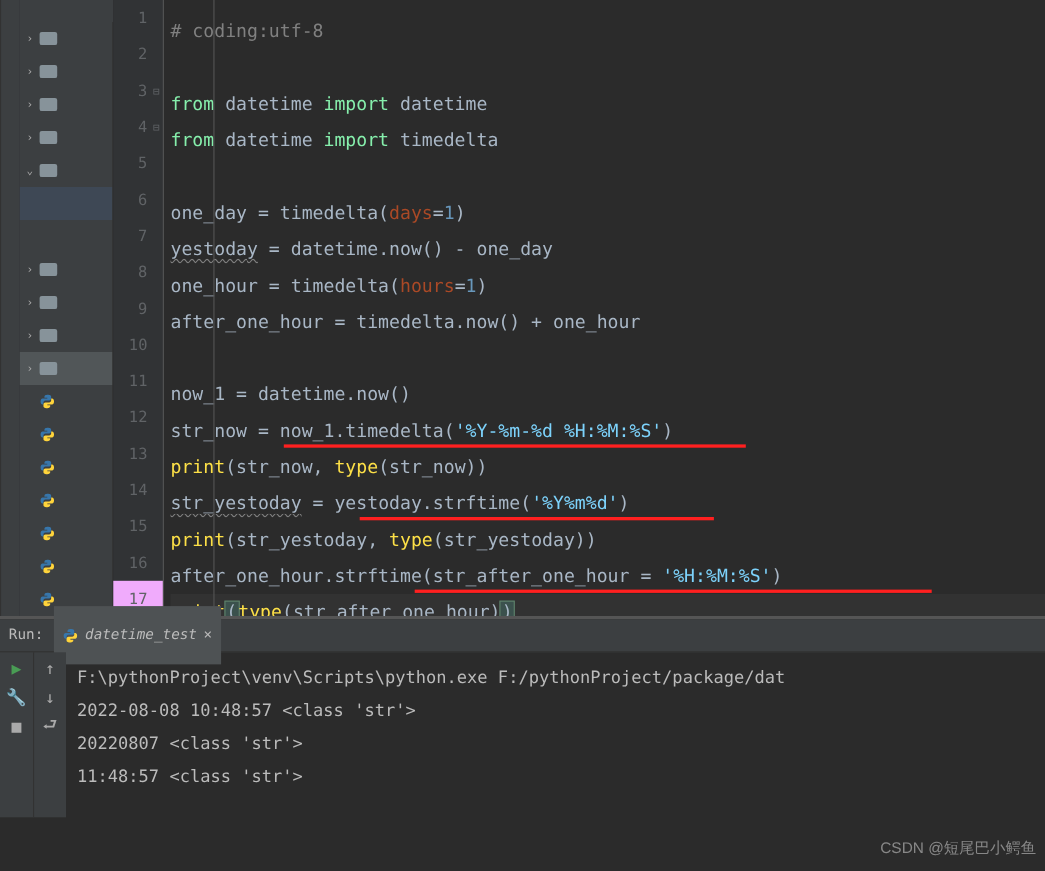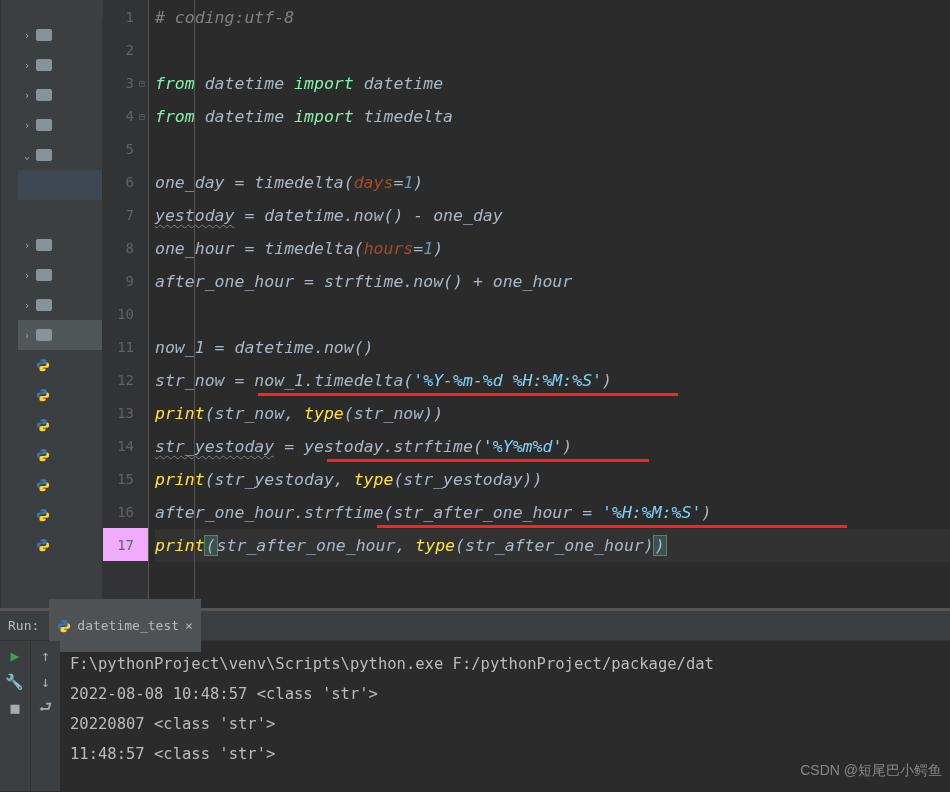--- a/index.html
+++ b/index.html
@@ -22,36 +22,36 @@
 .tree-row { display:flex; align-items:center; height:30px; padding-left:6px; gap:2px;}
 .tree-row.sel { background:#4b6eaf30;}
 .tree-row.hi { background:#515658;}
 .tree-chev { width:10px; color:#aaa; font-size:10px;}
 .tree-folder { width:16px; height:12px; background:#87939a; border-radius:2px;}
 .editor { position:absolute; left:103px; right:0; top:0; bottom:180px; background:#2b2b2b; display:flex;}
 .gutter { width:46px; background:#313335; border-right:1px solid #555; padding-top:0;}
 .gutter .ln { height:33px; display:flex; align-items:center; justify-content:flex-end; padding-right:14px; color:#606366; font-size:14px; position:relative;}
 .gutter .ln.hl { background:#f0abfc;}
 .gutter .fold { position:absolute; right:-1px; width:10px; height:10px; color:#606366; font-size:10px;}
-.code { flex:1; padding-top:1px; padding-left:6px; position:relative;font-style:italic;}
+.code { flex:1; padding-top:12px; padding-left:6px; position:relative;}
 .codeline { height:33px; display:flex; align-items:center; white-space:pre; font-size:16.5px; position:relative;}
 .codeline.hl { background:#323232;}
 .c-kw { color:#86efac;}
 .c-comment { color:#808080;}
 .c-str { color:#7dd3fc;}
 .c-arg { color:#aa4926;}
 .c-builtin { color:#fde047;}
 .c-plain { color:#a9b7c6;}
 .squig { text-decoration: underline wavy #808080 1px; text-underline-offset:3px;}
 .parenhl { background:#3b514d; border:1px solid #5f826b; padding:0 1px; margin:0 -1px;}
 .redline { position:absolute; height:3px; background:#ff2020; }
 .vline { position:absolute; left:194px; top:0; bottom:180px; width:1px; background:#555;}
-.run-panel { position:absolute; left:0; right:0; bottom:0; height:184px; background:#2b2b2b; border-top:3px solid #555;}
+.run-panel { position:absolute; left:0; right:0; bottom:0; height:232px; background:#2b2b2b; border-top:3px solid #555;}
 .run-header { height:30px; background:#3c3f41; display:flex; align-items:center; padding-left:8px; gap:10px; font-size:13px; color:#bbb; border-bottom:1px solid #323232;}
-.run-tab { display:flex; align-items:flex-end; gap:6px; background:#4e5254; padding:19px 8px; border-radius:0;}
+.run-tab { display:flex; align-items:flex-end; gap:6px; background:#4e5254; padding:19px 8px; border-radius:0;font-style:italic;}
 .run-body { display:flex; height:150px;}
 .run-tools { width:30px; background:#3c3f41; display:flex; flex-direction:column; align-items:center; gap:8px; padding-top:6px;}
 .run-tools2 { width:30px; background:#3c3f41; display:flex; flex-direction:column; align-items:center; gap:8px; padding-top:6px; border-left:1px solid #323232;}
 .tool-icon { width:18px; height:18px; display:flex; align-items:center; justify-content:center; color:#aaa;}
 .play { color:#499c54;}
 .run-out { flex:1; padding:8px 10px; font-size:15.5px; color:#bbb; line-height:30px; white-space:pre; overflow:hidden;}
 .watermark { position:absolute; right:8px; bottom:12px; color:#d0d0d090; font-size:14px; font-family:sans-serif;}
 </style>
 </head>
 <body>
@@ -211,29 +211,29 @@
   </div>
   <div class="code">
     <div class="codeline"><span class="c-comment"># coding:utf-8</span></div>
     <div class="codeline"></div>
     <div class="codeline"><span class="c-kw">from </span><span class="c-plain">datetime </span><span class="c-kw">import </span><span class="c-plain">datetime</span></div>
     <div class="codeline"><span class="c-kw">from </span><span class="c-plain">datetime </span><span class="c-kw">import </span><span class="c-plain">timedelta</span></div>
     <div class="codeline"></div>
     <div class="codeline"><span class="c-plain">one_day = timedelta(</span><span class="c-arg">days</span><span class="c-plain">=</span><span style="color:#6897bb">1</span><span class="c-plain">)</span></div>
     <div class="codeline"><span class="c-plain squig">yestoday</span><span class="c-plain"> = datetime.now() - one_day</span></div>
     <div class="codeline"><span class="c-plain">one_hour = timedelta(</span><span class="c-arg">hours</span><span class="c-plain">=</span><span style="color:#6897bb">1</span><span class="c-plain">)</span></div>
-    <div class="codeline"><span class="c-plain">after_one_hour = strftime.now() + one_hour</span></div>
+    <div class="codeline"><span class="c-plain">after_one_hour = timedelta.now() + one_hour</span></div>
     <div class="codeline"></div>
     <div class="codeline"><span class="c-plain">now_1 = datetime.now()</span></div>
     <div class="codeline"><span class="c-plain">str_now = </span><span class="c-plain">now_1.timedelta(</span><span class="c-str">'%Y-%m-%d %H:%M:%S'</span><span class="c-plain">)</span><div class="redline" style="left:103px;width:420px;bottom:1px;"></div></div>
     <div class="codeline"><span class="c-builtin">print</span><span class="c-plain">(str_now, </span><span class="c-builtin">type</span><span class="c-plain">(str_now))</span></div>
     <div class="codeline"><span class="c-plain squig">str_yestoday</span><span class="c-plain"> = </span><span class="c-plain">yestoday.strftime(</span><span class="c-str">'%Y%m%d'</span><span class="c-plain">)</span><div class="redline" style="left:172px;width:322px;bottom:1px;"></div></div>
     <div class="codeline"><span class="c-builtin">print</span><span class="c-plain">(str_yestoday, </span><span class="c-builtin">type</span><span class="c-plain">(str_yestoday))</span></div>
     <div class="codeline"><span class="c-plain">after_one_hour.strftime(</span><span class="c-plain">str_after_one_hour = </span><span class="c-str">'%H:%M:%S'</span><span class="c-plain">)</span><div class="redline" style="left:222px;width:470px;bottom:1px;"></div></div>
-    <div class="codeline hl"><span class="c-builtin">print</span><span class="c-plain parenhl">(</span><span class="c-plain">str_after_one_hour, </span><span class="c-builtin">type</span><span class="c-plain">(str_after_one_hour)</span><span class="c-plain parenhl">)</span></div>
+    <div class="codeline hl"><span class="c-builtin">print</span><span class="c-plain parenhl">(</span><span class="c-builtin">type</span><span class="c-plain">(str_after_one_hour)</span><span class="c-plain parenhl">)</span></div>
   </div>
 </div>
 <div class="vline"></div>
 
 <div class="run-panel">
   <div class="run-header">
     <span>Run:</span>
     <div class="run-tab">
       <span class="pyicon"><svg viewBox="0 0 16 16">
             <path fill="#3776ab" d="M8 1c-2 0-3 1-3 2v1h3v1H3c-1 0-2 1-2 3s1 3 2 3h1v-2c0-1 1-2 2-2h4c1 0 2-1 2-2V3c0-1-1-2-3-2H8z"></path>

